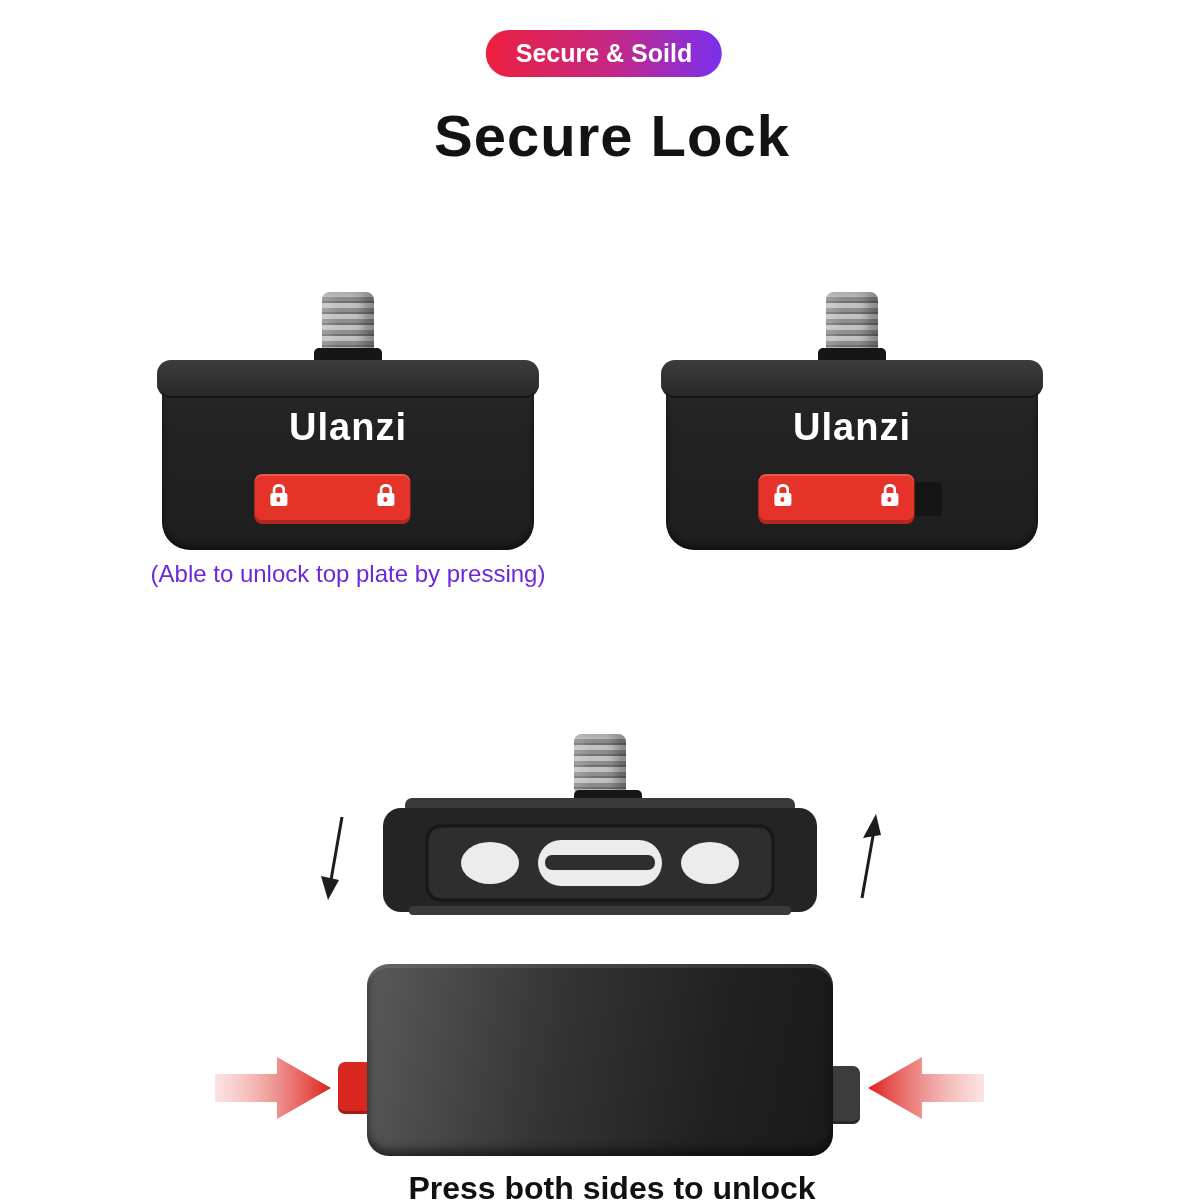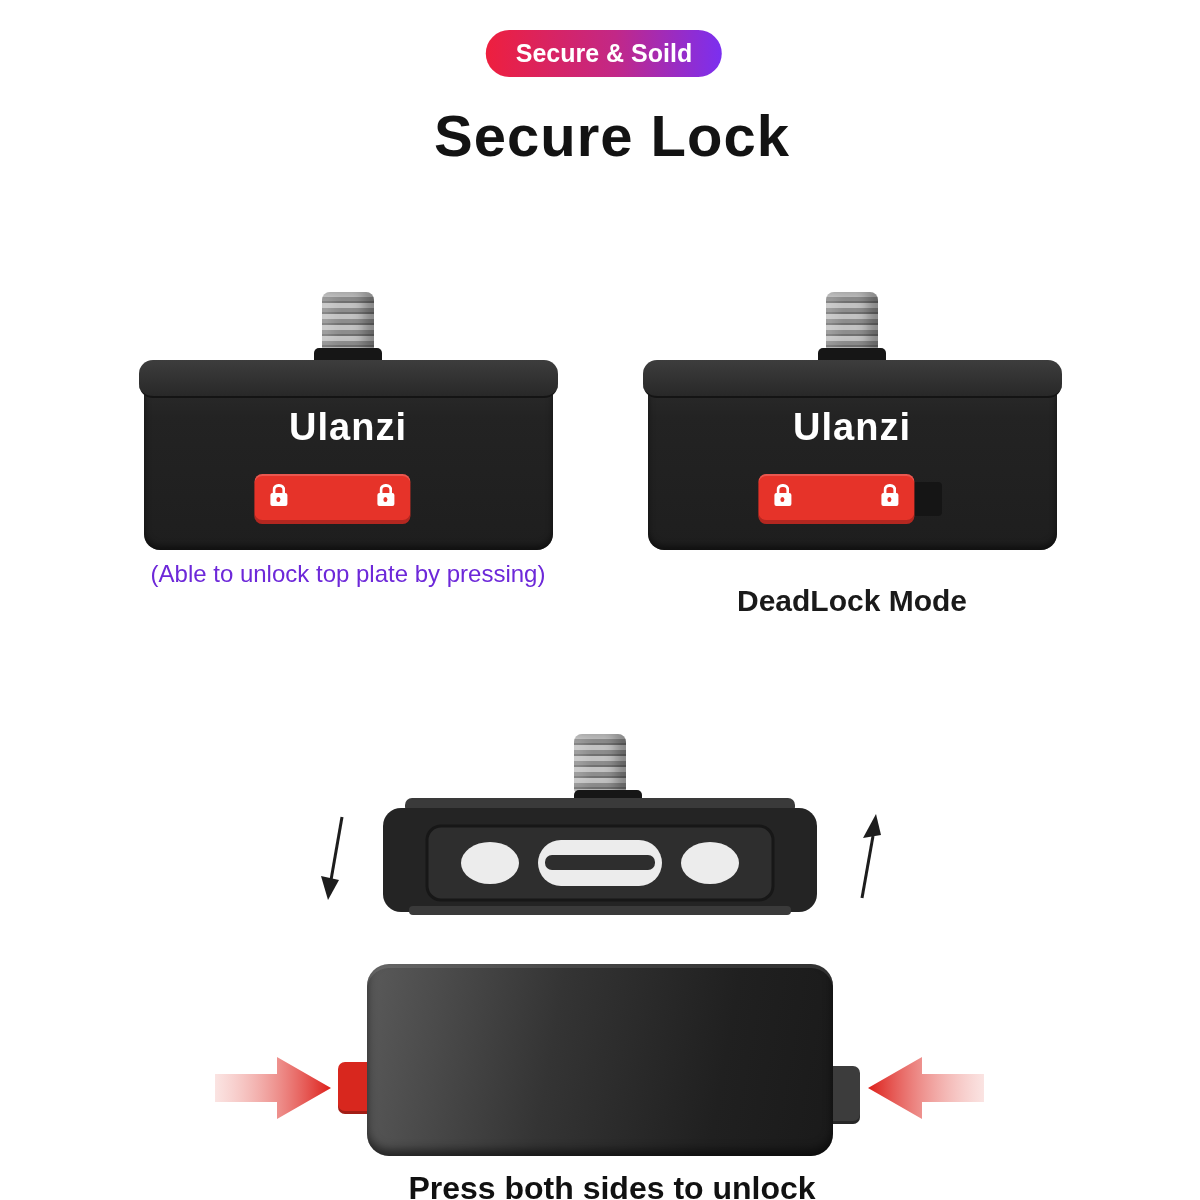--- a/index.html
+++ b/index.html
@@ -33,23 +33,23 @@
 
   .screw {
     width:52px; height:58px;
     background:repeating-linear-gradient(180deg,#c2c2c2 0 5px,#8d8d8d 5px 9px,#707070 9px 11px);
     border-radius:8px 8px 3px 3px;
     box-shadow: inset -10px 0 12px rgba(0,0,0,.30), inset 10px 0 12px rgba(255,255,255,.18);
   }
   .screw-base { width:68px; height:12px; background:#161616; border-radius:5px 5px 0 0; margin-top:-2px; }
 
   .device-body {
-    position:relative; width:409px; height:190px; margin-top:0;
+    position:relative; width:372px; height:190px; margin-top:0;
     background:linear-gradient(180deg,#303030 0%,#232323 30%,#1e1e1e 100%);
-    border-radius:16px;
+    border-radius:28px;
     box-shadow: inset 0 3px 0 rgba(255,255,255,.08), inset 0 -4px 6px rgba(0,0,0,.5);
   }
   .device-body::before {  
     content:""; position:absolute; top:0; left:-5px; right:-5px; height:36px;
     background:linear-gradient(180deg,#3d3d3d,#282828);
     border-radius:14px; border-bottom:2px solid #141414;
   }
   .logo {
     position:absolute; top:46px; width:100%; text-align:center;
     color:#ffffff; font-size:38px; font-weight:800; letter-spacing:1px;
@@ -136,21 +136,20 @@
     <div class="screw"></div>
     <div class="screw-base"></div>
     <div class="device-body">
       <div class="logo">Ulanzi</div>
       <div class="slot"></div>
       <div class="slider">
         <span class="lock"></span>
         <span class="lock"></span>
       </div>
     </div>
-    <div class="mode-label">DeadLock Mode</div>
   </div>
 
   <div class="mid-screw">
     <div class="screw"></div>
     <div class="screw-base"></div>
   </div>
 
   <svg class="top-plate-svg" width="450" height="132" viewBox="0 0 450 132">
     <rect x="30" y="4" width="390" height="16" rx="7" fill="#3a3a3a"></rect>
     <rect x="8" y="14" width="434" height="104" rx="18" fill="#242424"></rect>

